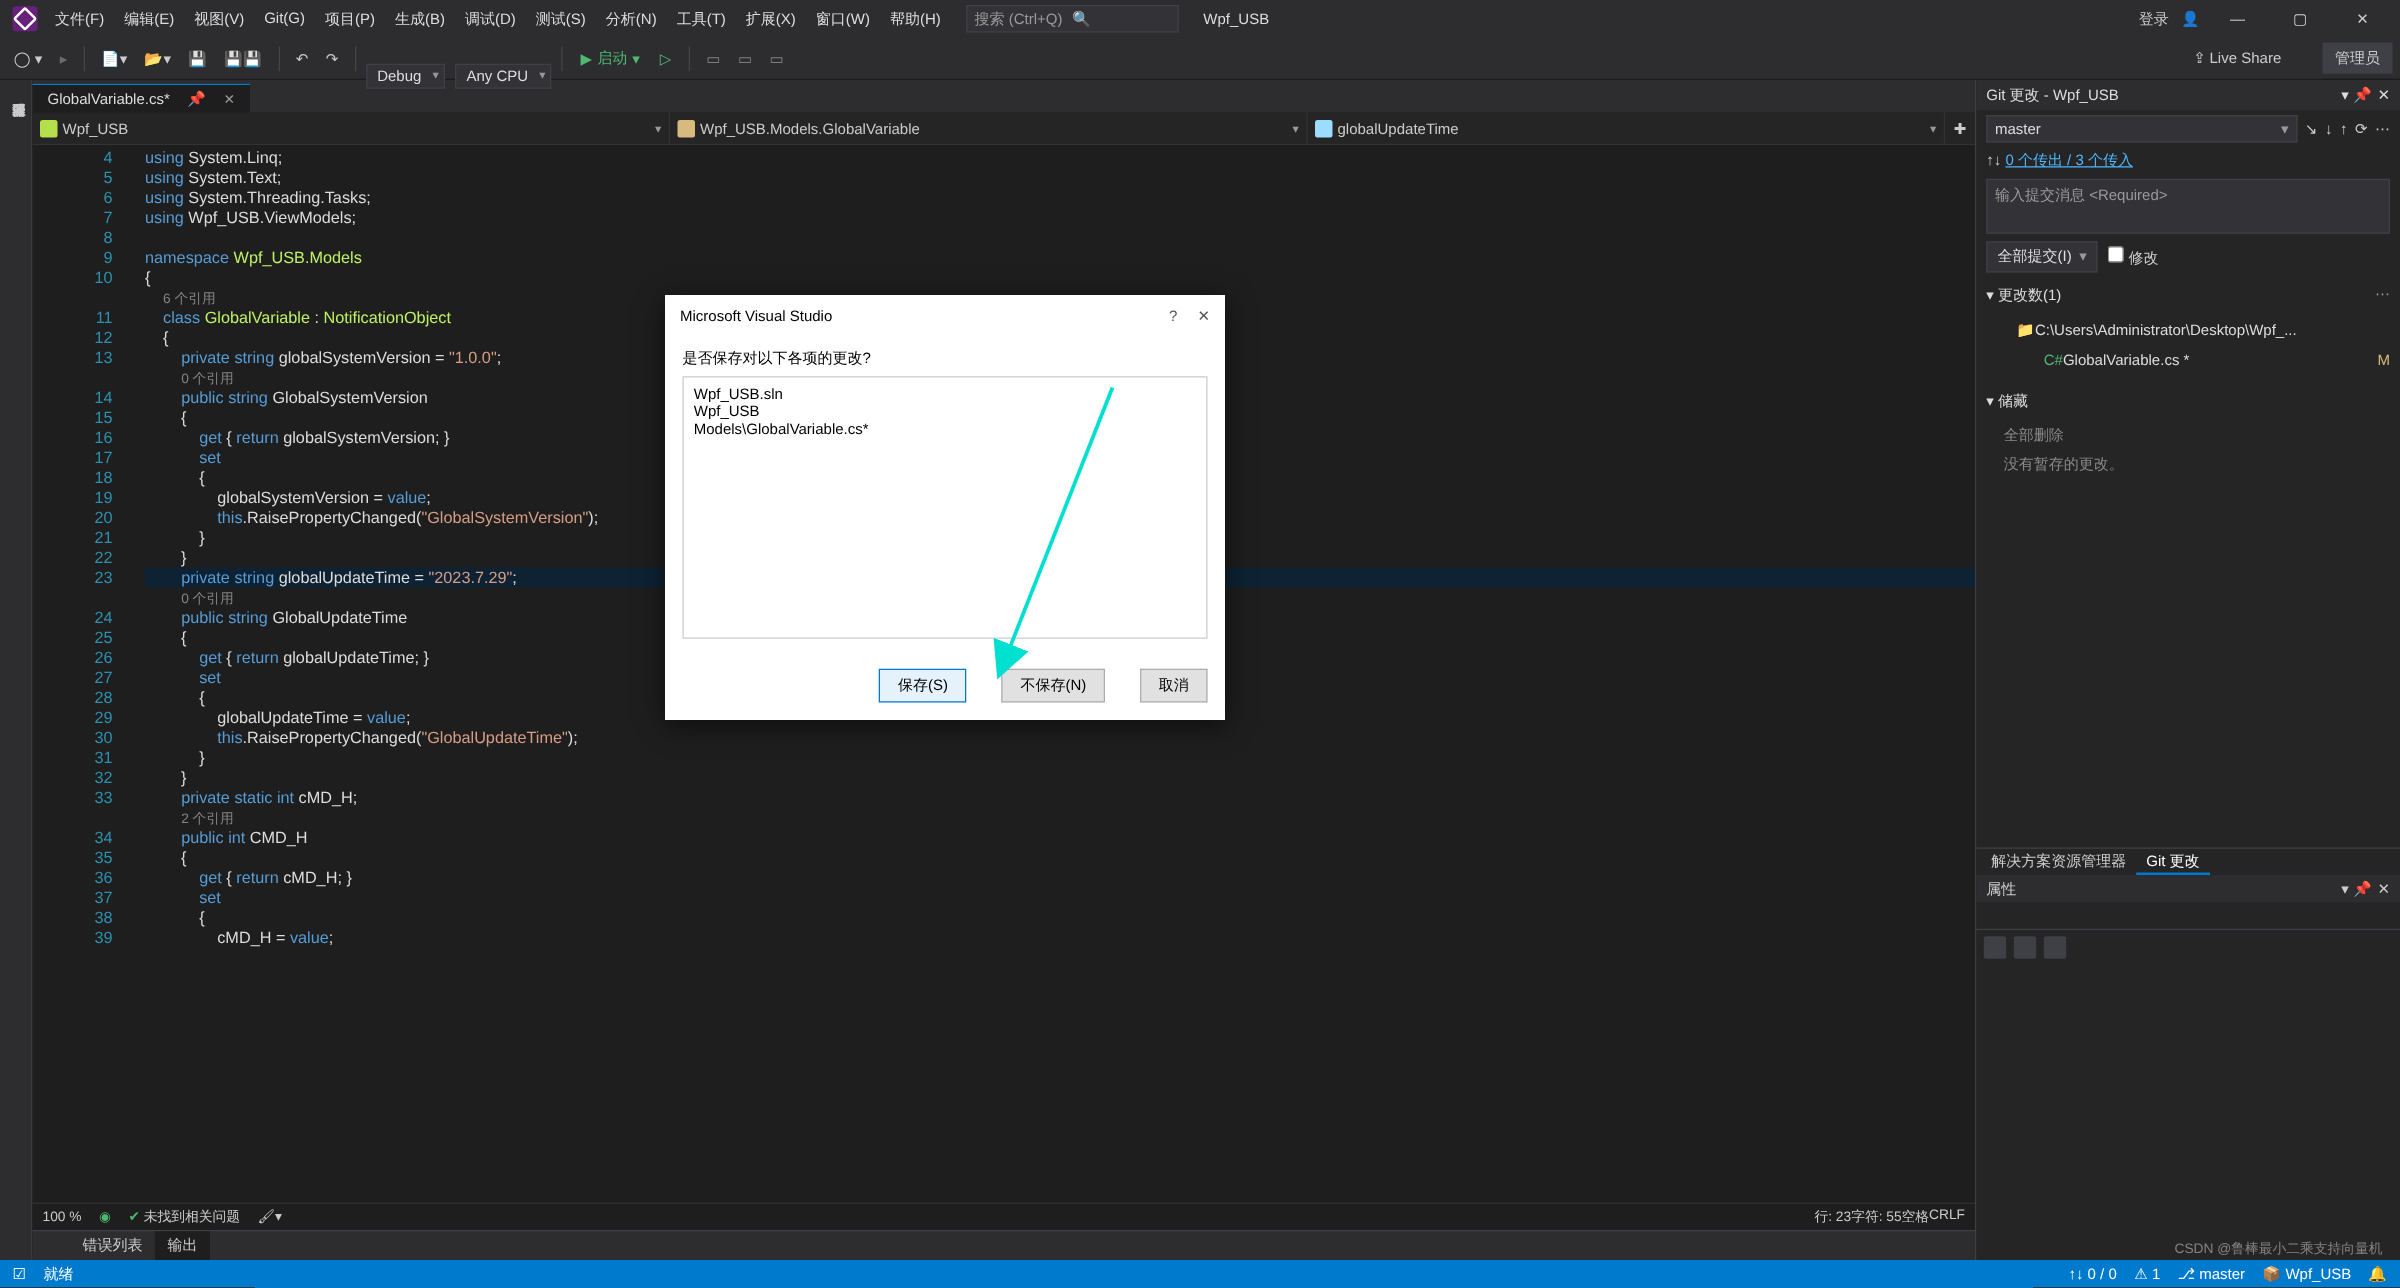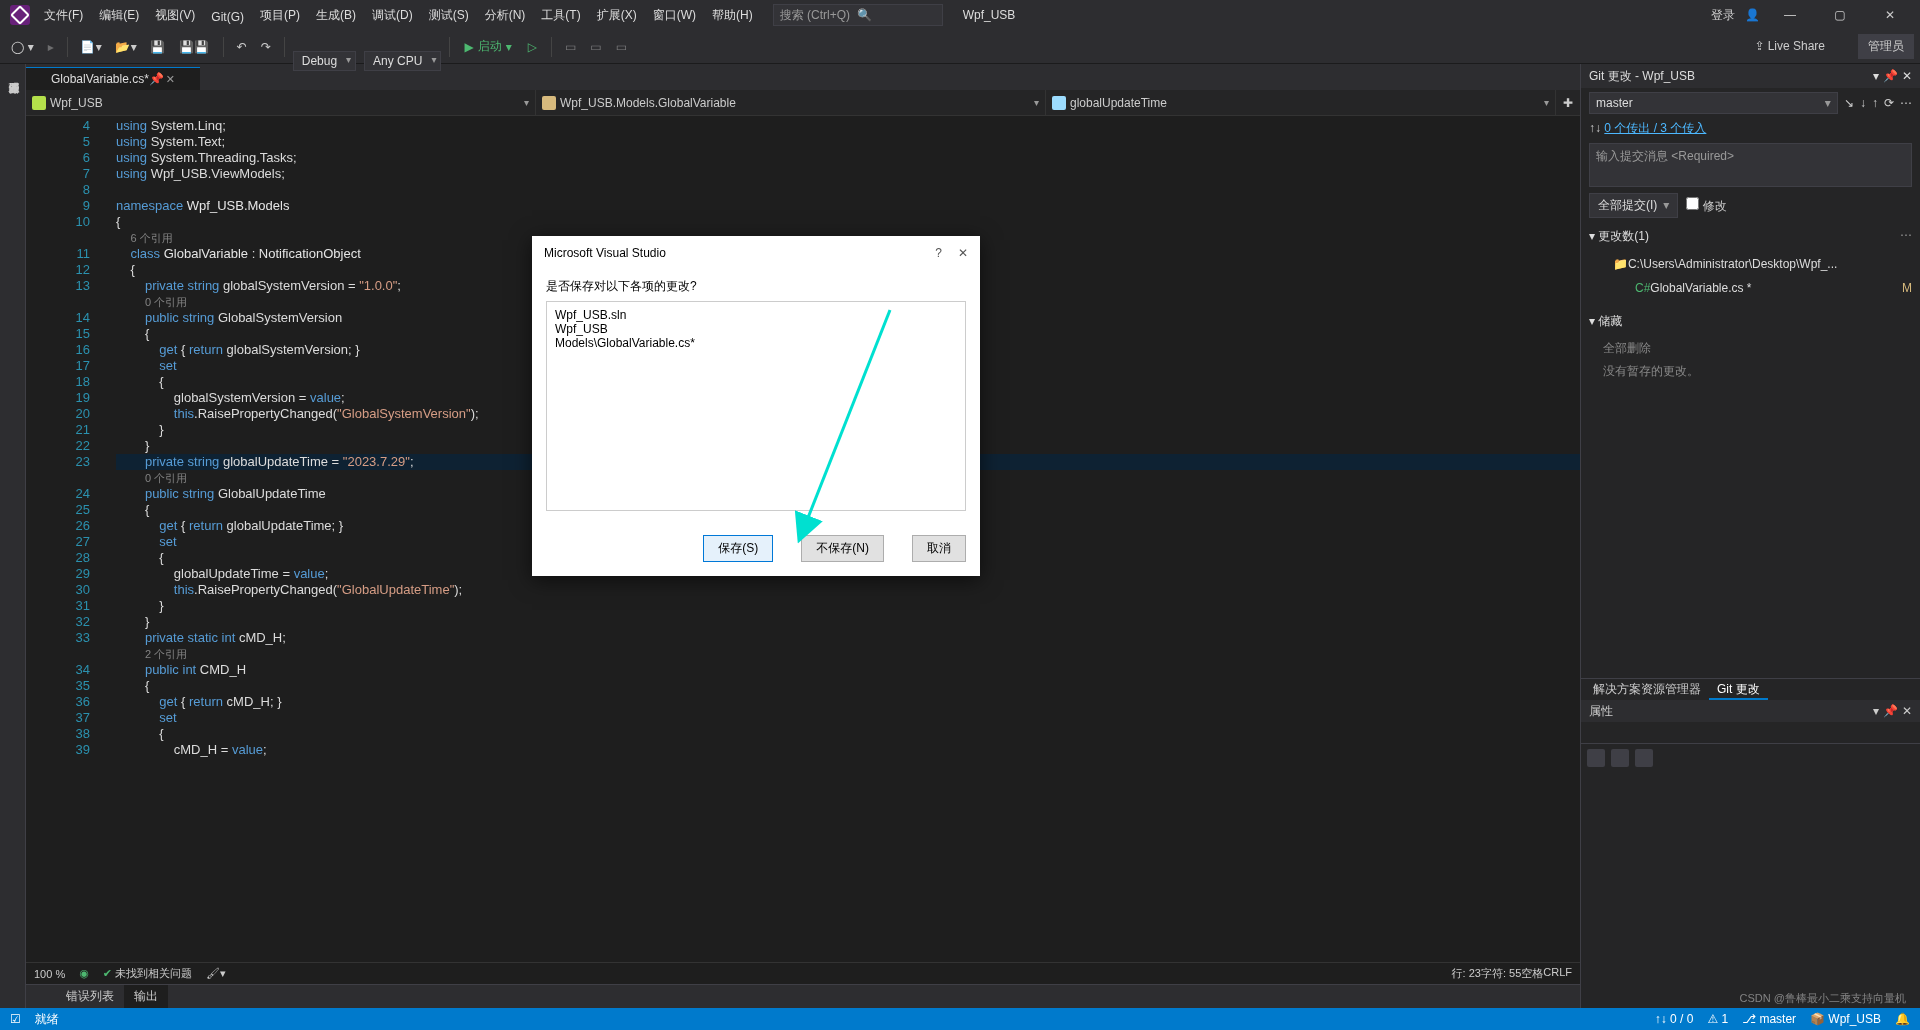--- a/index.html
+++ b/index.html
@@ -18,33 +18,33 @@
 .sep{width:1px;height:20px;background:#444;margin:0 4px;}
 .combo { background:#333337; border:1px solid #3f3f46; padding:2px 18px 2px 8px; color:#ddd; position:relative;margin-top:28px;}
 .combo::after{content:"▾";position:absolute;right:4px;top:2px;color:#999;font-size:10px;}
 .startbtn{color:#4db870;display:flex;align-items:center;gap:4px;padding:2px 6px;}
 .admin-btn{background:#3f3f46;padding:4px 10px;margin-left:auto;}
 .main { display:flex; height:calc(100% - 64px - 22px); }
 .vtab { width:26px; background:#2d2d30; border-right:1px solid #3f3f46; writing-mode:vertical-rl; display:flex; flex-direction:column;}
 .vtab span{padding:10px 4px;color:#ccc;font-size:11px;}
 .editor-area{flex:1;display:flex;flex-direction:column;min-width:0;background:#1e1e1e;}
 .tabstrip{height:26px;background:#2d2d30;display:flex;align-items:flex-end;}
-.filetab{background:#1e1e1e;padding:4px 25px;color:#ddd;display:flex;align-items:center;gap:1px;border-top:1px solid #007acc;}
+.filetab{background:#1e1e1e;padding:4px 12px;color:#ddd;display:flex;align-items:center;gap:14px;border-top:1px solid #007acc;}
 .filetab .x{color:#999;font-size:11px;}
 .nav-row{height:26px;background:#252526;display:flex;border-bottom:1px solid #333;}
 .nav-combo{flex:1;border-right:1px solid #333;display:flex;align-items:center;padding:0 6px;color:#ccc;gap:4px;}
 .nav-combo::after{content:"▾";margin-left:auto;color:#999;font-size:10px;}
 .code{flex:1;display:flex;overflow:hidden;position:relative;font-family:Consolas,"NSimSun",monospace;font-size:13px;}
 .gutter{width:70px;background:#1e1e1e;color:#2b91af;text-align:right;padding:2px 6px 0 0;line-height:16px;}
 .gutter .ln{height:16px;}
 .margin{width:20px;background:#1e1e1e;}
 .src{flex:1;background:#1e1e1e;color:#dcdcdc;padding-top:2px;line-height:16px;white-space:pre;}
 .hl-line{background:#0e2233;}
 .k{color:#569cd6;}
-.t{color:#e5e5e5;}
+.t{color:#bef264;}
 .s{color:#d69d85;}
 .ref{color:#848484;font-size:11px;}
 .status-editor{height:22px;background:#1e1e1e;border-top:1px solid #333;display:flex;align-items:center;padding:0 8px;gap:14px;color:#ccc;font-size:11px;}
 .status-editor .r{margin-left:auto;display:flex;}
 .bottom-tabs{height:24px;background:#2d2d30;border-top:1px solid #3f3f46;display:flex;align-items:flex-end;padding-left:30px;}
 .btab{padding:3px 10px;color:#ccc;}
 .btab.active{background:#1e1e1e;}
 .right-panel{width:340px;background:#252526;border-left:1px solid #3f3f46;display:flex;flex-direction:column;}
 .panel-title{height:24px;background:#2d2d30;display:flex;align-items:center;padding:0 8px;color:#ddd;}
 .panel-title .r{margin-left:auto;display:flex;gap:4px;}
@@ -80,21 +80,21 @@
 .dlg-btn.primary{border:1px solid #0078d7;background:#e5f1fb;}
 .arrow{position:absolute;left:760px;top:300px;pointer-events:none;}
 .watermark{position:absolute;right:14px;bottom:24px;color:#aaa;font-size:11px;opacity:.7;}
 .ic{display:inline-block;width:14px;height:14px;vertical-align:middle;}
 </style>
 </head>
 <body>
 
 <div class="titlebar">
   <div class="logo"></div>
-  <div id="menu-host" style="display:flex;align-items:flex-end;">
+  <div id="menu-host" style="display:flex;">
       <div class="menu-item">文件(F)</div>
       <div class="menu-item">编辑(E)</div>
       <div class="menu-item">视图(V)</div>
       <div class="menu-item">Git(G)</div>
       <div class="menu-item">项目(P)</div>
       <div class="menu-item">生成(B)</div>
       <div class="menu-item">调试(D)</div>
       <div class="menu-item">测试(S)</div>
       <div class="menu-item">分析(N)</div>
       <div class="menu-item">工具(T)</div>

